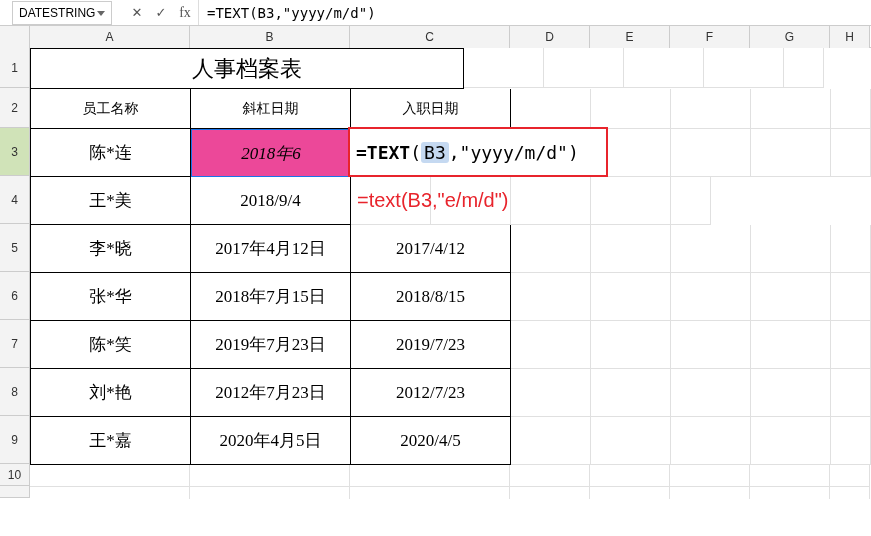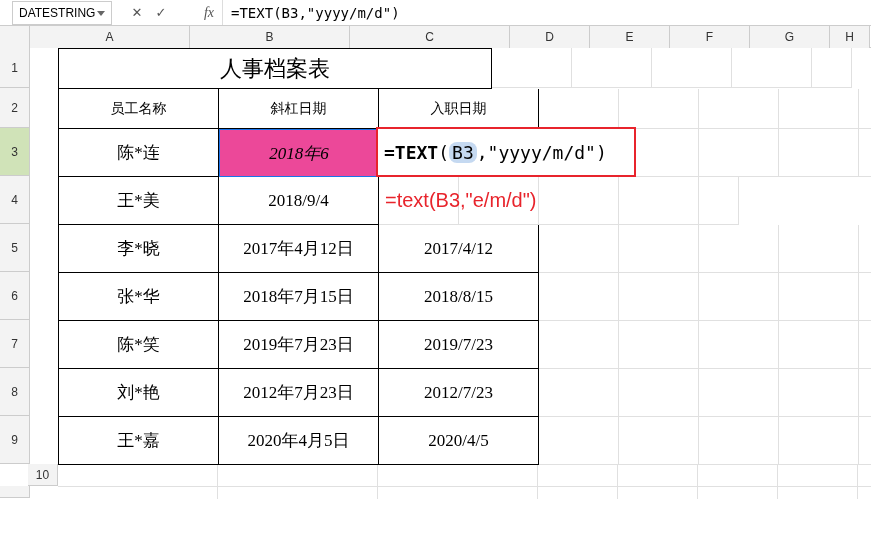--- a/index.html
+++ b/index.html
@@ -34,21 +34,21 @@
 }
 .fb-buttons {
   display: flex;
   align-items: center;
   padding: 0 6px;
   gap: 10px;
   height: 100%;
   border-right: 1px solid #ddd;
 }
 .fb-btn { width: 14px; height: 14px; display: flex; align-items: center; justify-content: center; cursor: pointer; color: #555; font-size: 13px; }
-.fx { font-style: italic; font-family: "Times New Roman", serif; font-size: 14px; margin-left: 24px; }
+.fx { font-family: "Times New Roman", serif; font-size: 14px; }
 .formula-input {
   flex: 1;
   padding: 0 8px;
   height: 100%;
   display: flex;
   align-items: center;
   font-family: "SimSun", monospace;
   font-size: 14px;
 }
 
@@ -94,21 +94,21 @@
   font-size: 12px;
   color: #333;
   display: flex;
   align-items: center;
   justify-content: center;
 }
 .row-header.active { background: #d0e3b8; }
 .rh-1 { height: 40px; }
 .rh-2 { height: 40px; }
 .rh-n { height: 48px; }
-.rh-10 { height: 22px; margin-left: 28px; }
+.rh-10 { height: 22px; }
 .rh-11 { height: 12px; }
 
 .cells { position: relative; }
 .cell-row { display: flex; }
 .cell {
   border-right: 1px solid #e0e0e0;
   border-bottom: 1px solid #e0e0e0;
   display: flex;
   align-items: center;
   justify-content: center;
@@ -172,21 +172,21 @@
   font-size: 18px;
   display: flex;
   align-items: center;
   padding: 0 6px;
   z-index: 10;
 }
 .formula-overlay .eq { font-weight: bold; }
 .formula-overlay .fn { font-weight: bold; }
 .formula-overlay .ref {
   background: #c5d9f1;
-  border-radius: 8px;
+  border-radius: 3px;
   padding: 0 3px;
 }
 
 .annotation {
   color: #e8242c;
   font-family: "Microsoft YaHei", sans-serif;
   font-size: 20px;
   font-weight: 500;
   padding-left: 6px;
 }

